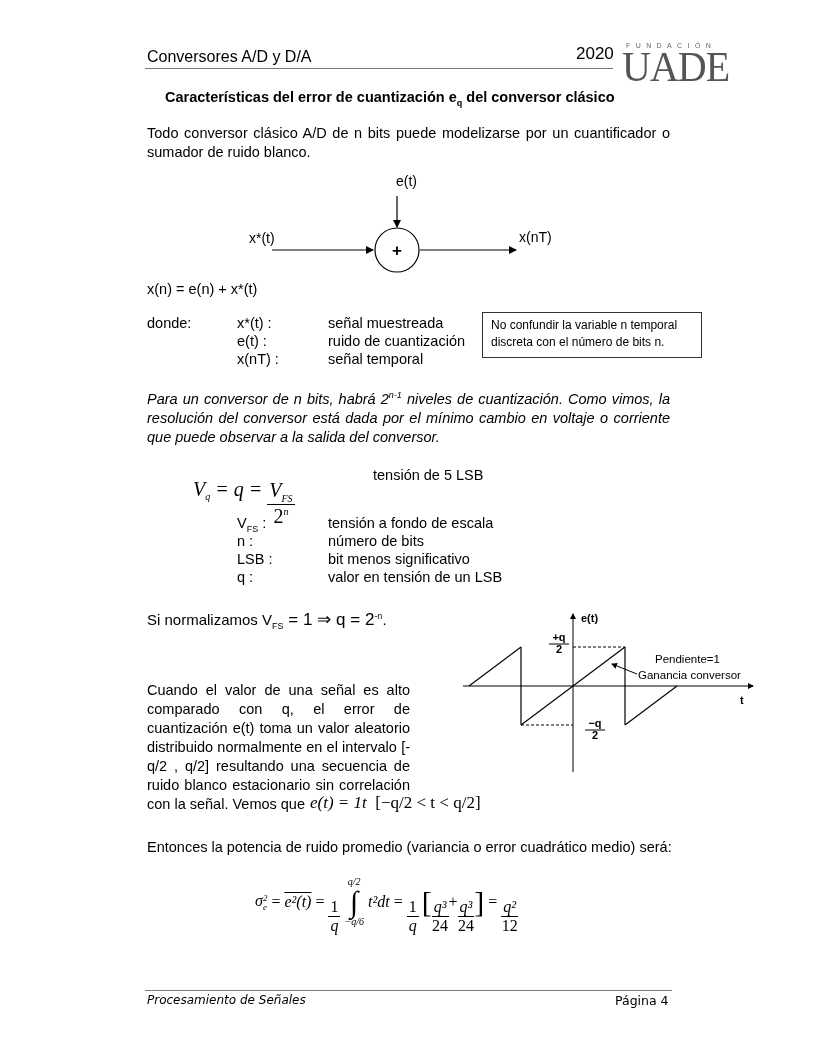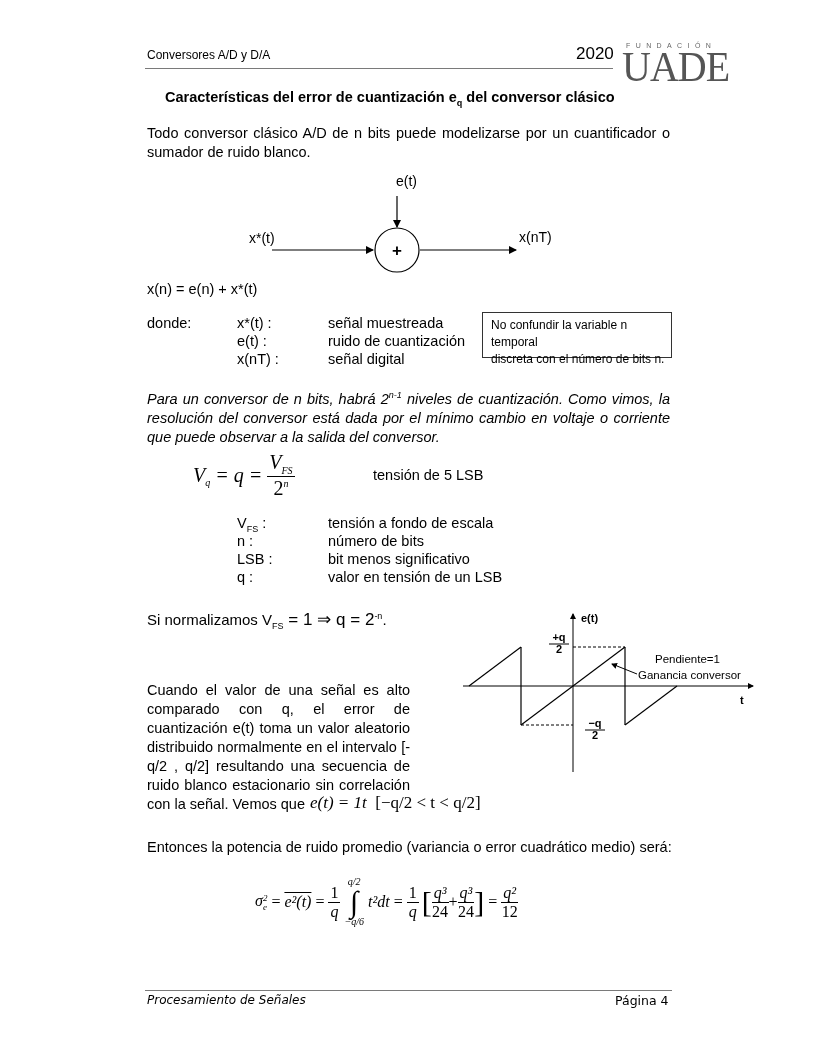--- a/index.html
+++ b/index.html
@@ -1,35 +1,35 @@
 <!DOCTYPE html>
 <html><head>
 <meta charset="utf-8">
 <style>
   html, body { margin:0; padding:0; background:#ffffff; }
   body { width:817px; height:1057px; position:relative; overflow:hidden;
          font-family:"Liberation Sans", sans-serif; color:#000; }
   .abs { position:absolute; }
   .txt { font-size:14.5px; line-height:19px; }
-  .hdr-left { left:147px; top:48px; font-size:12px; }
+  .hdr-left { left:147px; top:48px; font-size:16px; }
   .hdr-year { left:576px; top:44px; font-size:17px; }
   .hdr-rule { left:145px; top:68px; width:468px; height:1px; background:#7a7a7a; }
   .logo-f { left:626px; top:42px; font-size:7px; letter-spacing:5.4px; color:#666; }
   .logo-u { left:622px; top:46px; font-family:"Liberation Serif", serif; font-size:40px;
             color:#555; letter-spacing:-1px; transform:scaleY(1.05); transform-origin:top left; line-height:40px; }
   .title { left:165px; top:89px; font-size:14.5px; font-weight:bold; }
   .justify { text-align:justify; text-align-last:left; }
   .para1 { left:147px; top:124px; width:523px; }
   .para2 { left:147px; top:390px; width:523px;font-style:italic; }
   sub, sup { font-size:9px; line-height:0; }
-  .note { left:482px; top:312px; width:190px; height:46px; border:1px solid #333;
+  .note { left:482px; top:312px; width:220px; height:46px; border:1px solid #333;
           font-size:12px; line-height:17px; padding:4px 0 0 8px; box-sizing:border-box; }
   .serif-math { font-family:"Liberation Serif", serif; font-style:italic; }
   .frac { display:inline-flex; flex-direction:column; align-items:center; vertical-align:middle; }
-  .frac .num { border-bottom:1px solid #000; padding:0 2px; }
+  .frac .num { border-bottom:1px solid #000; padding:0 2px;margin-top:28px; }
   .col-a { left:237px;text-align:right; }
   .col-b { left:328px; }
   .left-para { left:147px; top:647px; width:263px;margin-top:34px; }
   .footer-rule { left:145px; top:990px; width:527px; height:1px; background:#7a7a7a; }
   .footer-left { left:147px; top:993px; font-family:"DejaVu Sans", sans-serif; font-style:italic; font-size:12px; }
   .footer-right { left:615px; top:993px; font-family:"DejaVu Sans", sans-serif; font-size:12.5px; }
   .eq { font-family:"Liberation Serif", serif; font-size:17px; }
 </style>
 </head>
 <body>
@@ -63,21 +63,21 @@
 </svg>
 
 <div class="abs txt" style="left:147px;top:280px">x(n) = e(n) + x*(t)</div>
 
 <div class="abs txt" style="left:147px;top:314px">donde:</div>
 <div class="abs txt col-a" style="top:314px">x*(t) :</div>
 <div class="abs txt col-b" style="top:314px">señal muestreada</div>
 <div class="abs txt col-a" style="top:332px">e(t) :</div>
 <div class="abs txt col-b" style="top:332px">ruido de cuantización</div>
 <div class="abs txt col-a" style="top:350px">x(nT) :</div>
-<div class="abs txt col-b" style="top:350px">señal digital</div>
+<div class="abs txt col-b" style="top:350px">señal temporal</div>
 <div class="abs note">
   <div>No confundir la variable n temporal</div>
   <div>discreta con el número de bits n.</div>
 </div>
 
 <div class="abs txt justify para2"><span>Para un conversor de n bits, habrá 2</span><sup>n-1</sup><span> niveles de cuantización. Como vimos, la resolución del conversor está dada por el mínimo cambio en voltaje o corriente que puede observar a la salida del conversor.</span></div>
 
 <div class="abs serif-math" style="left:193px;top:451px;font-size:20px;display:flex;align-items:center">
   <span>V</span>
     <sub style="font-size:10px;line-height:1;margin-top:14px">q</sub>

